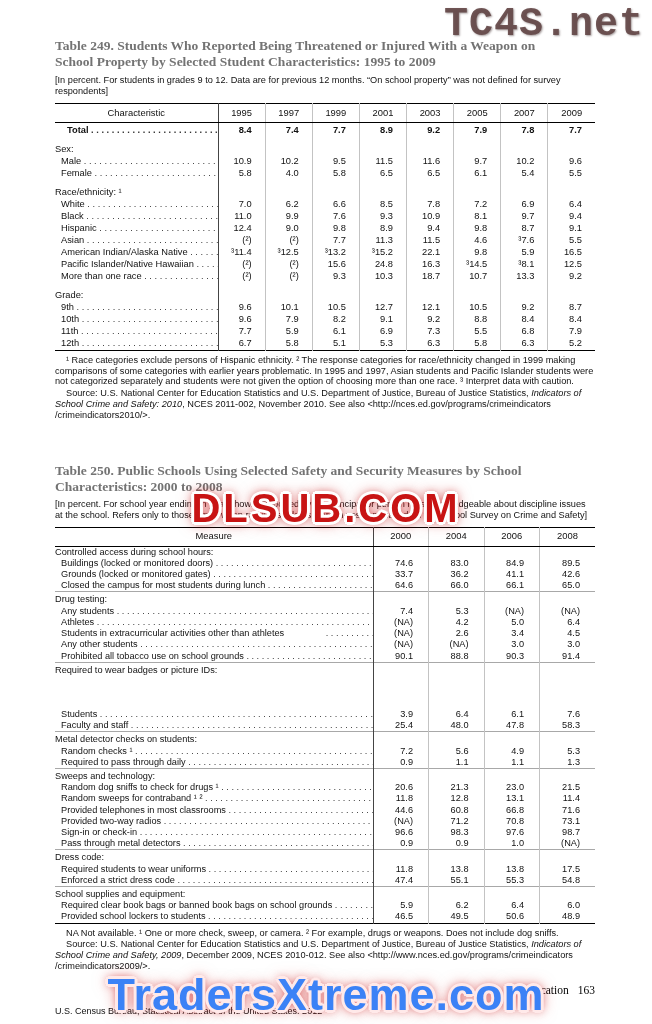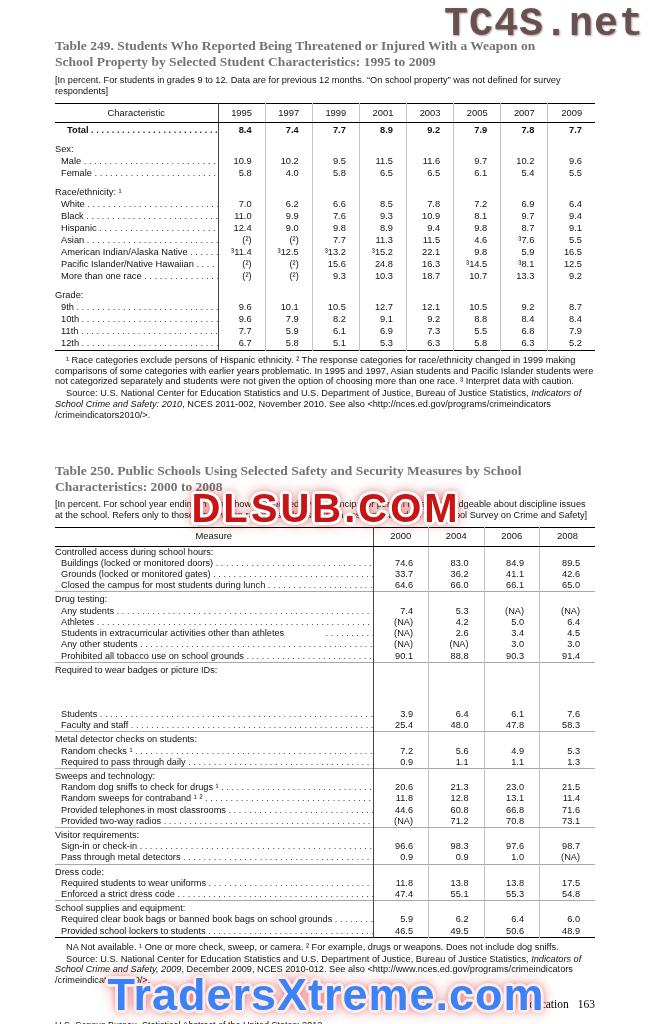--- a/index.html
+++ b/index.html
@@ -657,31 +657,20 @@
               <div class="lw" style="padding-left: 6px;">
                 <span class="lbl">Provided two-way radios</span>
                 <span class="dots"></span>
               </div>
             </td>
             <td class="data-c">(NA)</td>
             <td class="data-c">71.2</td>
             <td class="data-c">70.8</td>
             <td class="data-c">73.1</td>
           </tr>
-          <tr class="sec">
-            <td class="stub-c">
-              <div class="lw">
-                <span class="lbl">Visitor requirements:</span>
-              </div>
-            </td>
-            <td class="data-c"></td>
-            <td class="data-c"></td>
-            <td class="data-c"></td>
-            <td class="data-c"></td>
-          </tr>
           <tr>
             <td class="stub-c">
               <div class="lw" style="padding-left: 6px;">
                 <span class="lbl">Sign-in or check-in</span>
                 <span class="dots"></span>
               </div>
             </td>
             <td class="data-c">96.6</td>
             <td class="data-c">98.3</td>
             <td class="data-c">97.6</td>

